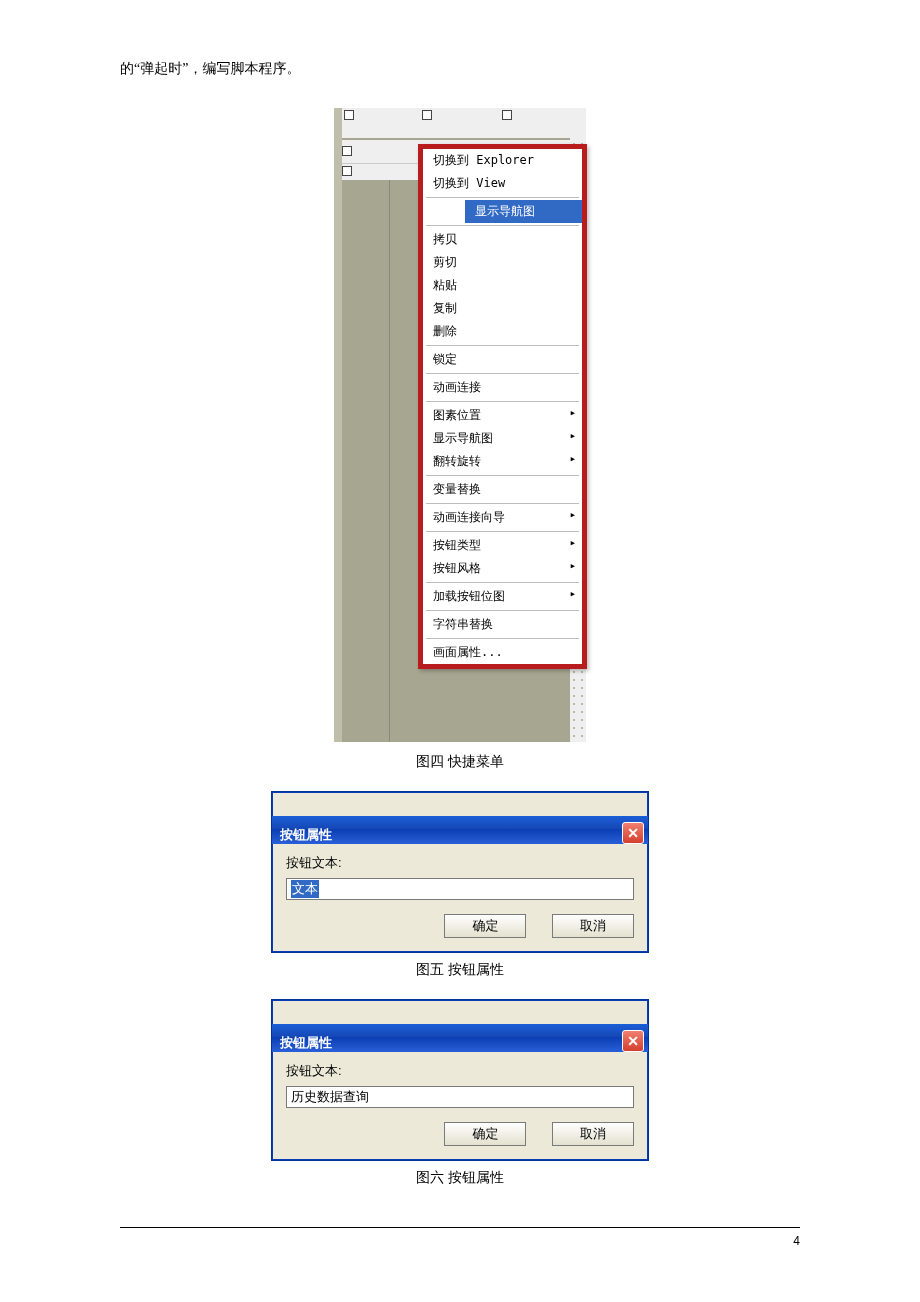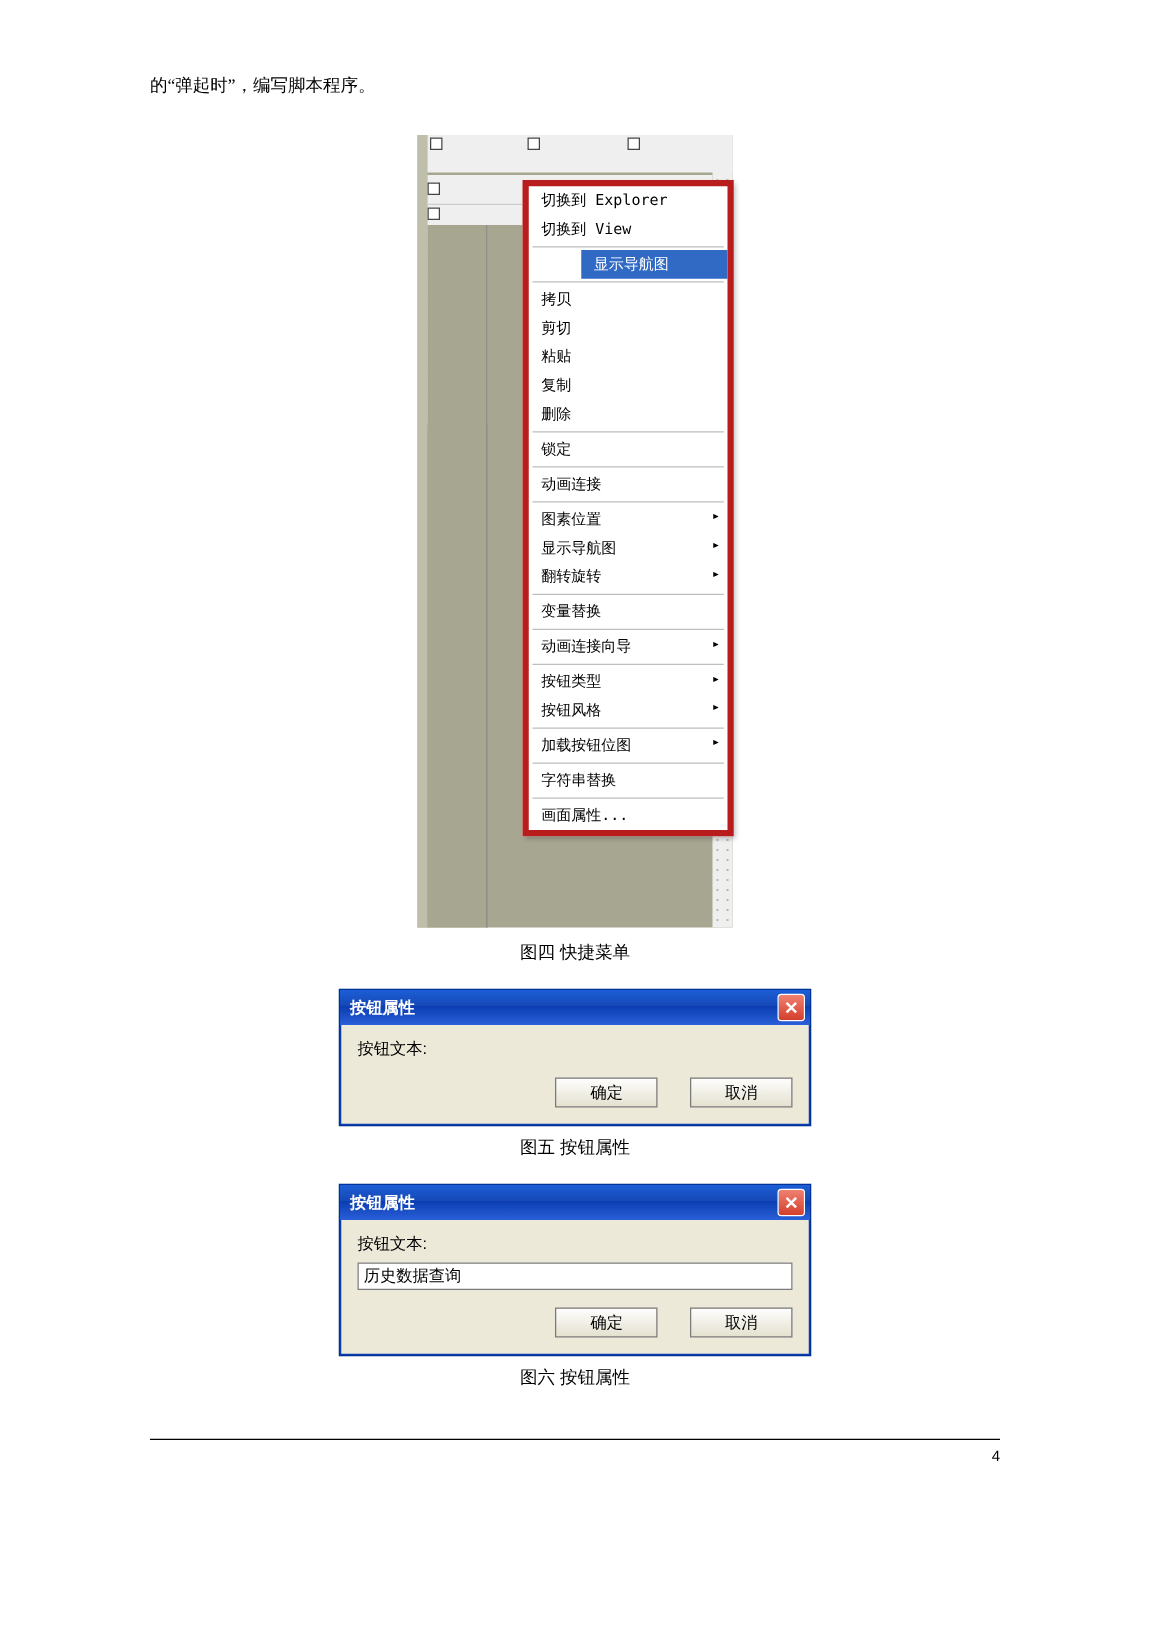--- a/index.html
+++ b/index.html
@@ -113,22 +113,23 @@
     width:378px;
     border:1px solid #003399;
     background:#ECE9D8;
     text-align:left;
     font-family:"SimSun","Microsoft YaHei",sans-serif;
     box-shadow:0 0 0 1px #0a3db1 inset;
   }
   .dlg .titlebar {
     height:28px;
     background: linear-gradient(to bottom,#1b5ed6 0%,#1648b6 45%,#0a3db1 46%,#295fd8 100%);
-    display:flex; align-items:center; justify-content:space-between;
+    display:flex; align-items:flex-end; justify-content:space-between;
     padding:0 4px 0 8px;
+    margin-top:24px;
   }
   .dlg .titlebar .t {
     color:#fff; font-weight:bold; font-size:13px;
   }
   .dlg .titlebar .close {
     width:22px; height:22px;
     background: linear-gradient(to bottom,#f08070,#d43f2e);
     border:1px solid #fff;
     border-radius:3px;
     display:flex; align-items:center; justify-content:center;
@@ -248,20 +249,23 @@
 </div>
 
 <div class="dlg-wrap">
   <div class="dlg">
     <div class="titlebar">
       <span class="t">按钮属性</span>
       <span class="close">✕</span>
     </div>
     <div class="body">
       <div class="lbl">按钮文本:</div>
+      <div class="sel-input">
+        <span class="sel">文本</span>
+      </div>
       <div class="btnrow">
         <span class="btn">确定</span>
         <span class="btn">取消</span>
       </div>
     </div>
   </div>
   <div class="fig-caption">图五  按钮属性</div>
 </div>
 
 <div class="dlg-wrap">

